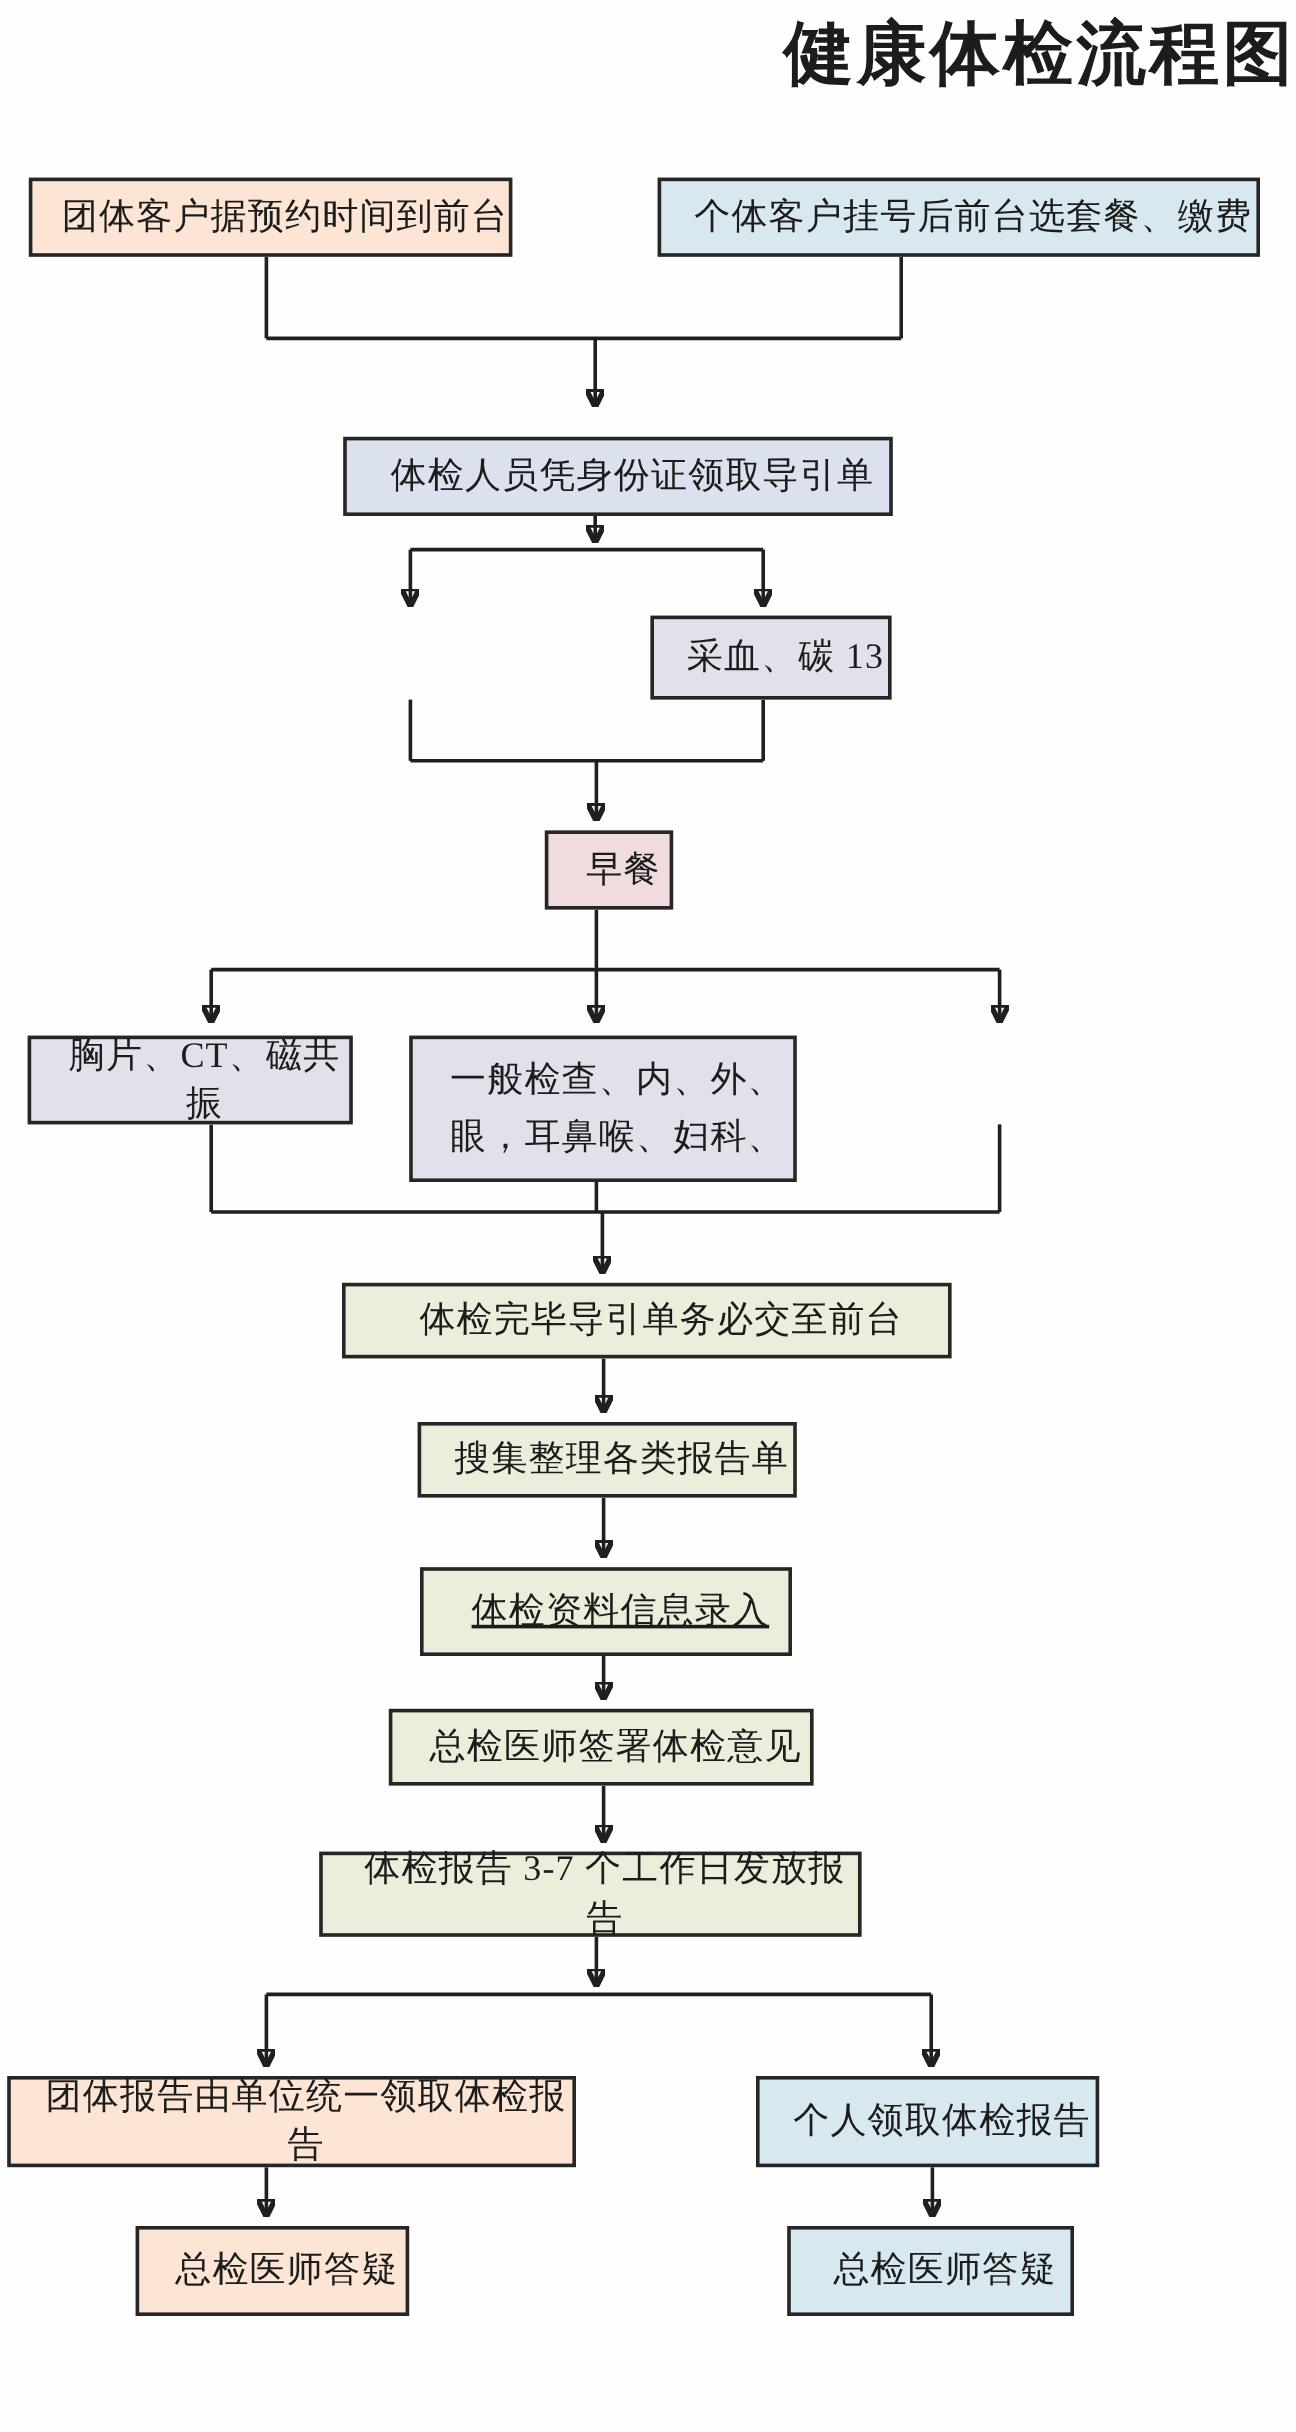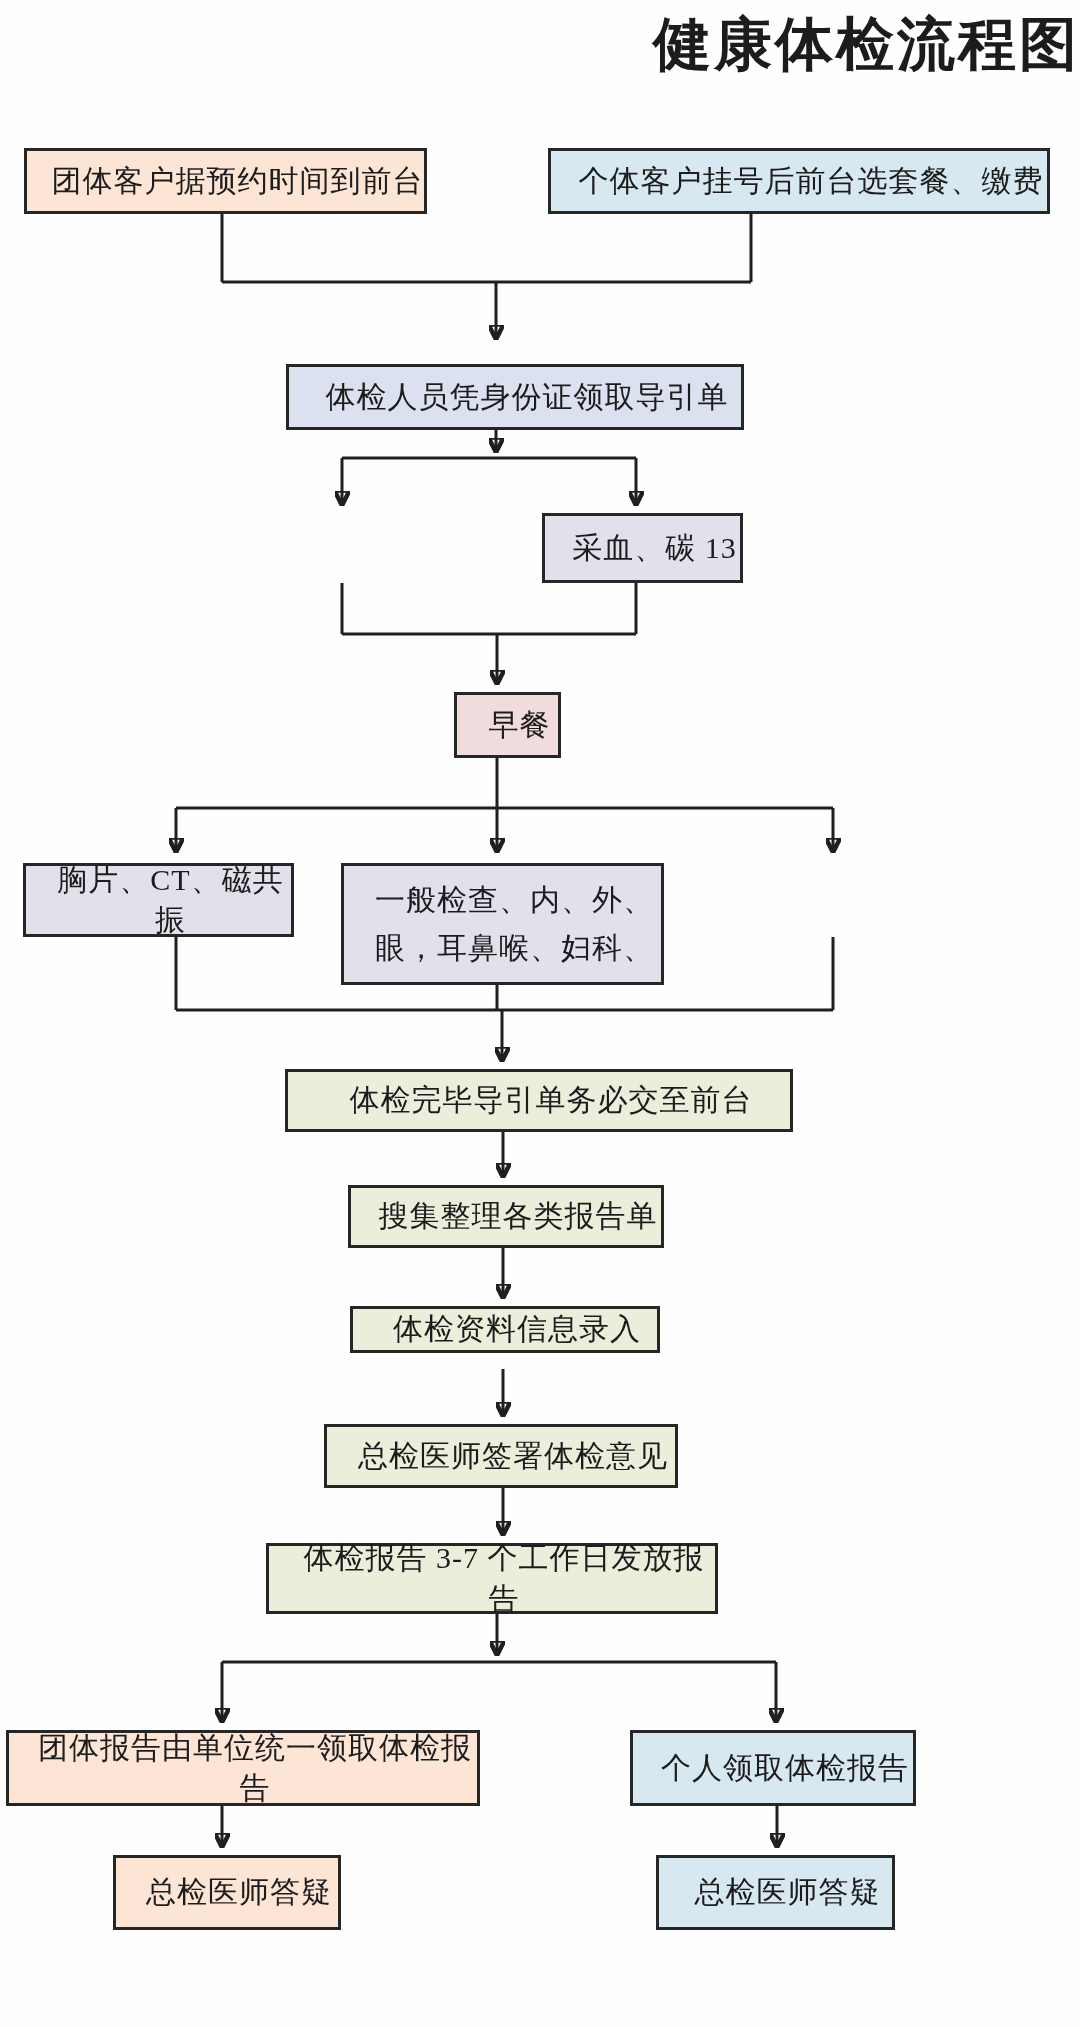--- a/index.html
+++ b/index.html
@@ -22,21 +22,21 @@
   .n-guide{left:286px;top:364px;width:458px;height:66px;background:var(--periwinkle);text-align:center;}
   .n-ultra{left:261px;top:513px;width:195px;height:70px;background:var(--lavender);}
   .n-blood{left:542px;top:513px;width:201px;height:70px;background:var(--lavender);}
   .n-breakfast{left:443px;top:692px;width:107px;height:66px;background:var(--pink);margin-left:11px;}
   .n-xray{left:23px;top:863px;width:271px;height:74px;background:var(--lavender);}
   .n-general{left:341px;top:863px;width:323px;height:122px;background:var(--lavender);
              white-space:pre-line;line-height:1.6;}
   .n-ecg{left:702px;top:863px;width:362px;height:74px;background:var(--lavender);}
   .n-return{left:285px;top:1069px;width:508px;height:63px;background:var(--green);}
   .n-collect{left:348px;top:1185px;width:316px;height:63px;background:var(--green);}
-  .n-entry{left:350px;top:1306px;width:310px;height:47px;background:var(--green);}
+  .n-entry{left:350px;top:1306px;width:310px;height:74px;background:var(--green);text-decoration:underline;}
   .n-sign{left:324px;top:1424px;width:354px;height:64px;background:var(--green);}
   .n-report{left:266px;top:1543px;width:452px;height:71px;background:var(--green);}
   .n-groupreport{left:6px;top:1730px;width:474px;height:76px;background:var(--peach);}
   .n-personalreport{left:630px;top:1730px;width:286px;height:76px;background:var(--blue);}
   .n-qaleft{left:113px;top:1855px;width:228px;height:75px;background:var(--peach);}
   .n-qaright{left:656px;top:1855px;width:239px;height:75px;background:var(--blue);}
 </style>
 </head>
 <body>
 

